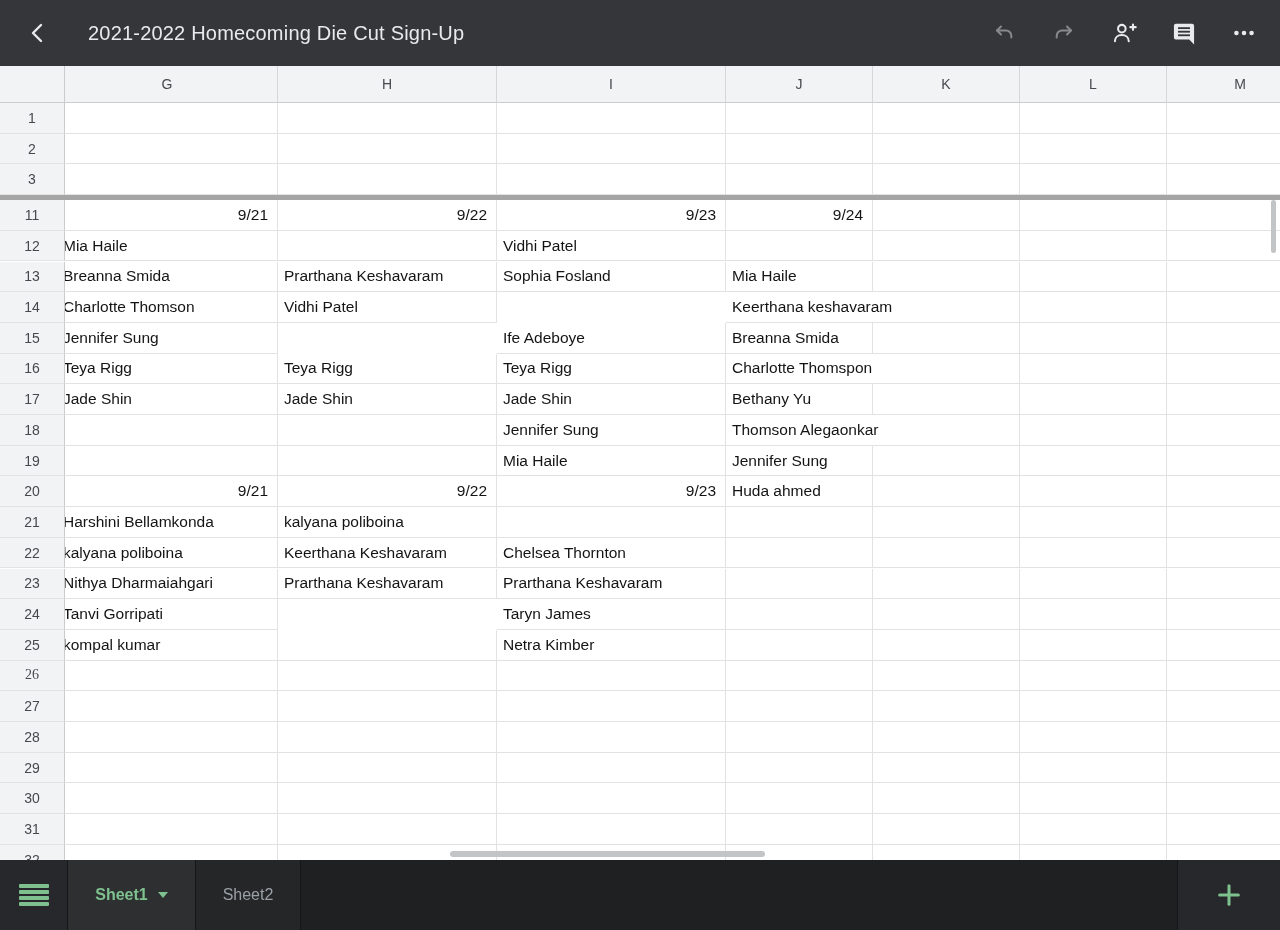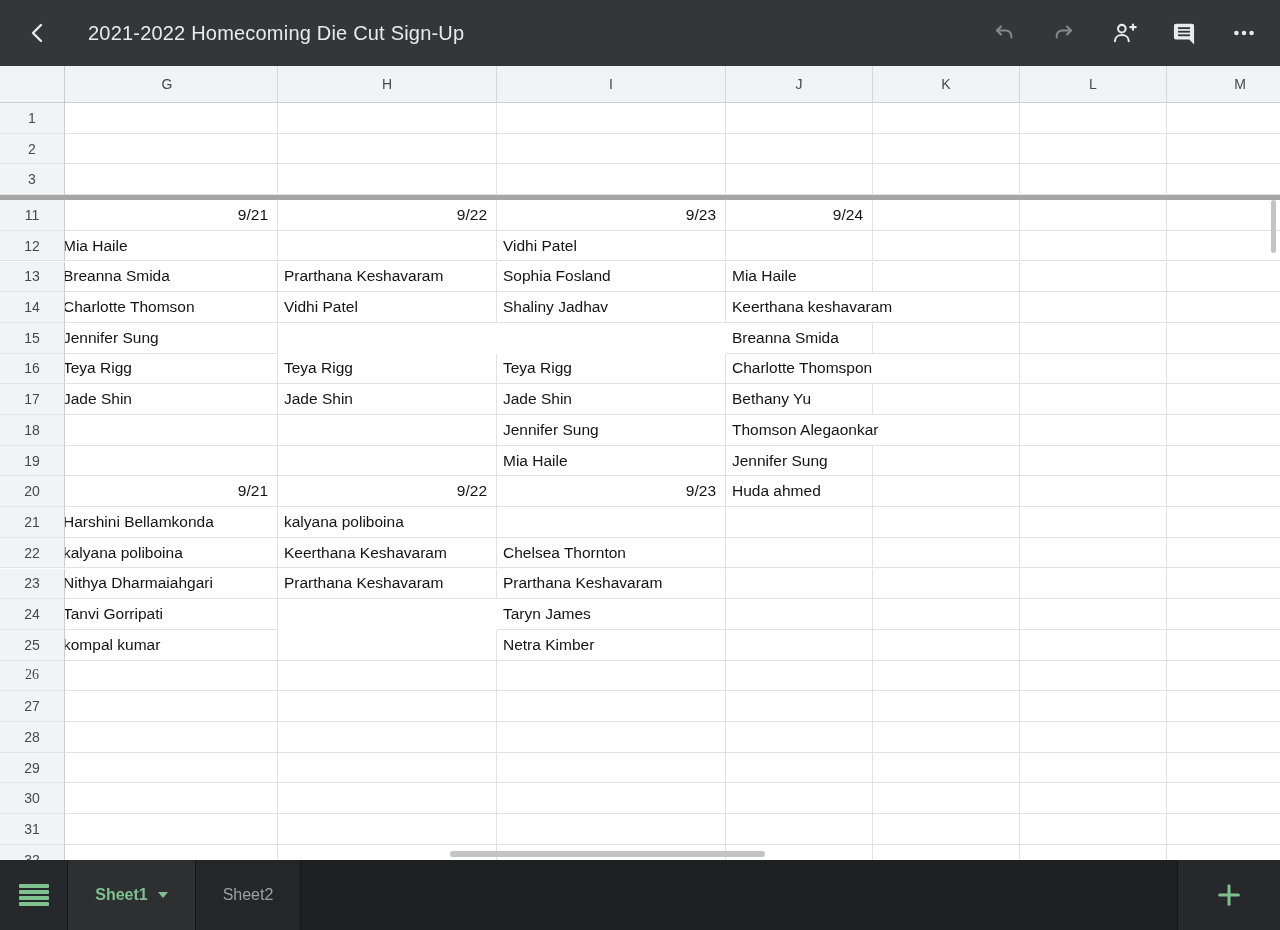--- a/index.html
+++ b/index.html
@@ -190,32 +190,32 @@
     <div class="cell" style="left: 873px; top: 195.5px; width: 147px; height: 30.7px;"></div>
     <div class="cell" style="left: 1020px; top: 195.5px; width: 147px; height: 30.7px;"></div>
     <div class="cell" style="left: 1167px; top: 195.5px; width: 147px; height: 30.7px;"></div>
     <div class="rowhead" style="left: 0px; top: 195.5px; width: 65px; height: 30.7px;">13</div>
     <div class="cell" style="left: 57px; top: 226.2px; width: 221px; height: 30.7px;">
       <span class="celltext">Charlotte Thomson</span>
     </div>
     <div class="cell" style="left: 278px; top: 226.2px; width: 219px; height: 30.7px;">
       <span class="celltext">Vidhi Patel</span>
     </div>
-    <div class="cell" style="left: 497px; top: 226.2px; width: 229px; height: 30.7px;">
-      <span class="celltext">Shaliny Jadhav</span>
-    </div>
     <div class="cell" style="left: 726px; top: 226.2px; width: 147px; height: 30.7px;">
       <span class="celltext">Keerthana keshavaram</span>
     </div>
     <div class="cell" style="left: 873px; top: 226.2px; width: 147px; height: 30.7px;"></div>
     <div class="cell" style="left: 1020px; top: 226.2px; width: 147px; height: 30.7px;"></div>
     <div class="cell" style="left: 1167px; top: 226.2px; width: 147px; height: 30.7px;"></div>
     <div class="rowhead" style="left: 0px; top: 226.2px; width: 65px; height: 30.7px;">14</div>
     <div class="cell" style="left: 57px; top: 256.9px; width: 221px; height: 30.7px;">
       <span class="celltext">Jennifer Sung</span>
+    </div>
+    <div class="cell" style="left: 497px; top: 256.9px; width: 229px; height: 30.7px;">
+      <span class="celltext">Ife Adeboye</span>
     </div>
     <div class="cell" style="left: 726px; top: 256.9px; width: 147px; height: 30.7px;">
       <span class="celltext">Breanna Smida</span>
     </div>
     <div class="cell" style="left: 873px; top: 256.9px; width: 147px; height: 30.7px;"></div>
     <div class="cell" style="left: 1020px; top: 256.9px; width: 147px; height: 30.7px;"></div>
     <div class="cell" style="left: 1167px; top: 256.9px; width: 147px; height: 30.7px;"></div>
     <div class="rowhead" style="left: 0px; top: 256.9px; width: 65px; height: 30.7px;">15</div>
     <div class="cell" style="left: 57px; top: 287.6px; width: 221px; height: 30.7px;">
       <span class="celltext">Teya Rigg</span>

